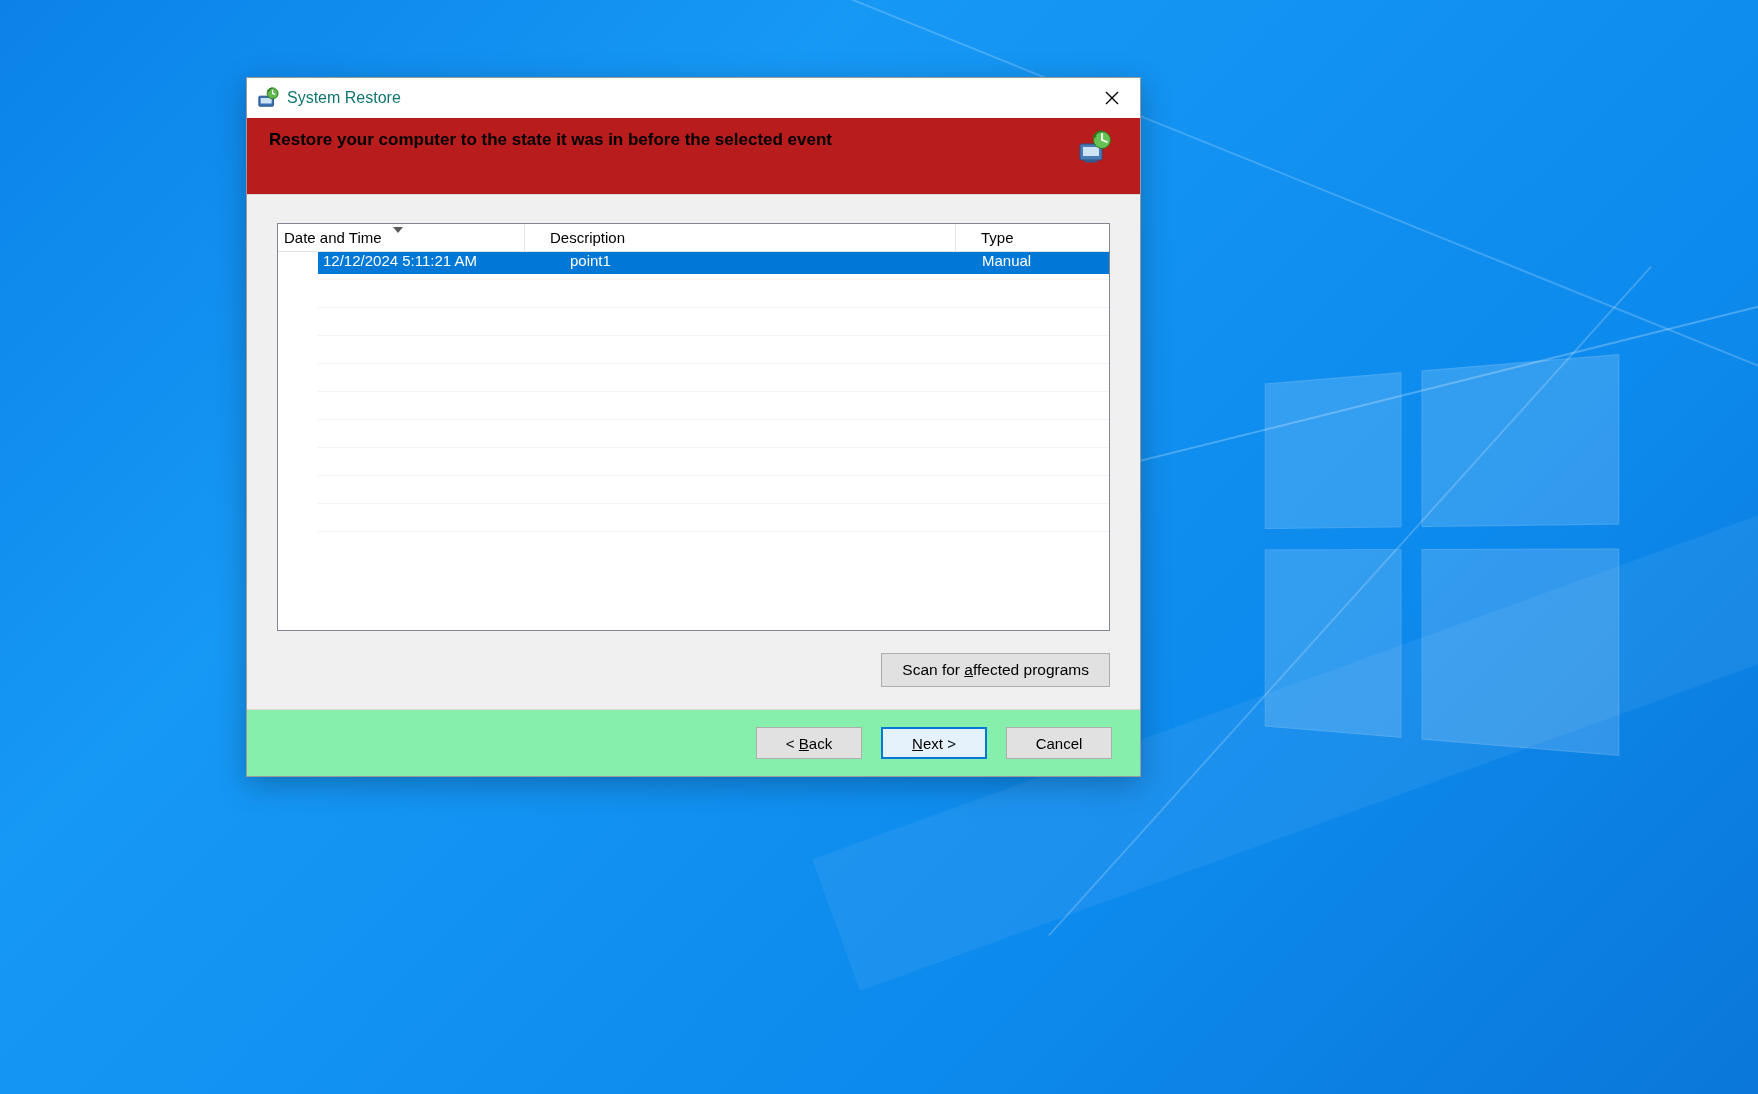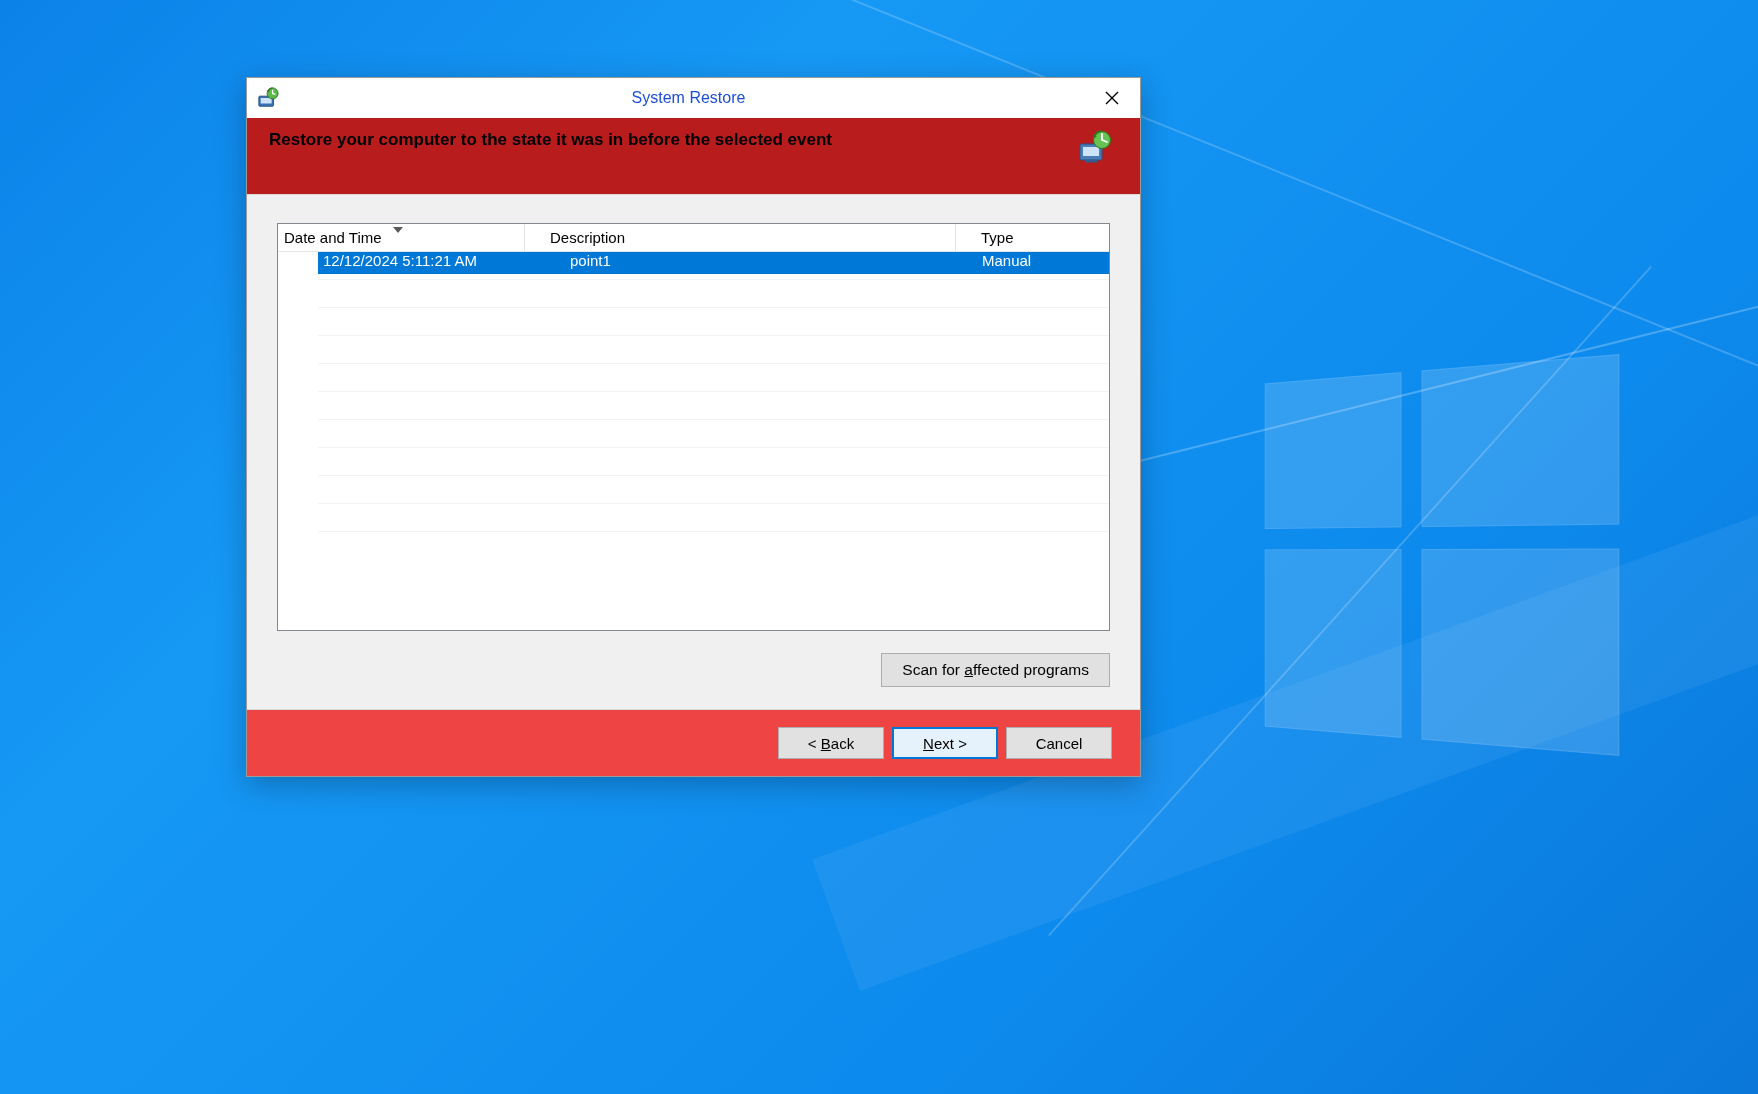--- a/index.html
+++ b/index.html
@@ -70,23 +70,22 @@
       background: #fff;
     }
     .titlebar-icon {
       width: 22px;
       height: 22px;
       margin-right: 8px;
       flex-shrink: 0;
     }
     .titlebar-title {
       font-size: 16px;
-      color: #1d4ed8;
+      color: #0f766e;
       flex: 1;
-      text-align: center;
     }
     .close-btn {
       width: 44px;
       height: 30px;
       display: flex;
       align-items: center;
       justify-content: center;
       cursor: pointer;
     }
     .close-btn svg { width: 14px; height: 14px; }
@@ -201,26 +200,26 @@
       border: 1px solid #adadad;
       font-size: 15.5px;
       padding: 7px 20px;
       font-family: inherit;
       cursor: pointer;
     }
     .scan-btn .accel { text-decoration: underline; }
     
     
     .footer {
-      background: #ef4444;
+      background: #86efac;
       border-top: 1px solid #d9d9d9;
       padding: 17px 28px;
       display: flex;
       justify-content: flex-end;
-      gap: 8px;
+      gap: 19px;
     }
     .wiz-btn {
       min-width: 106px;
       height: 32px;
       background: #e1e1e1;
       border: 1px solid #adadad;
       font-size: 15px;
       font-family: inherit;
       cursor: pointer;
     }

